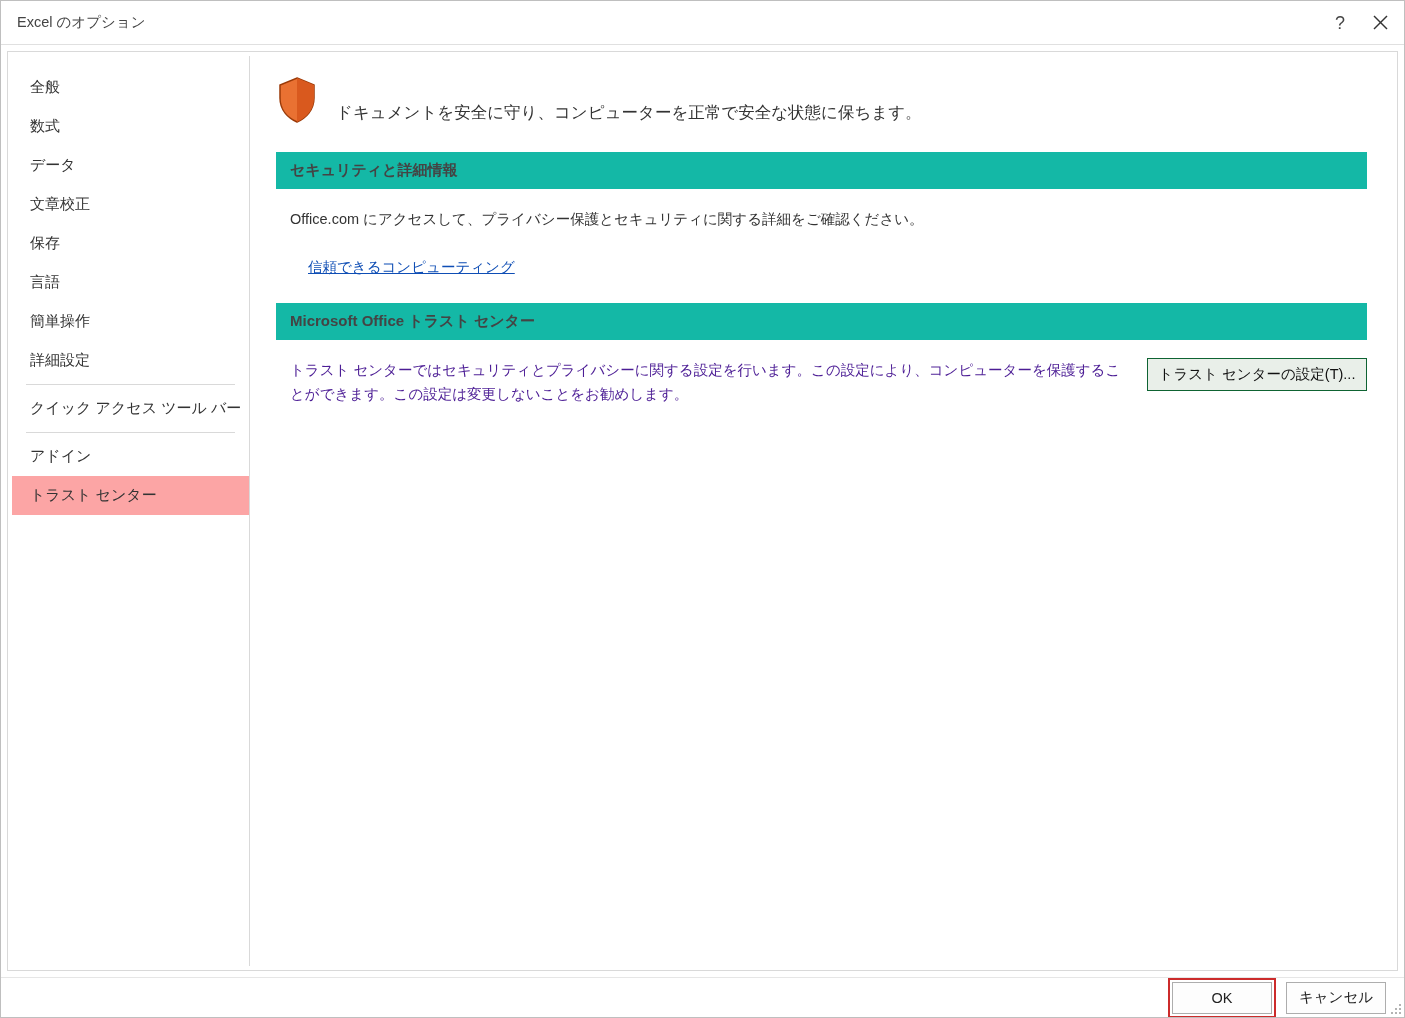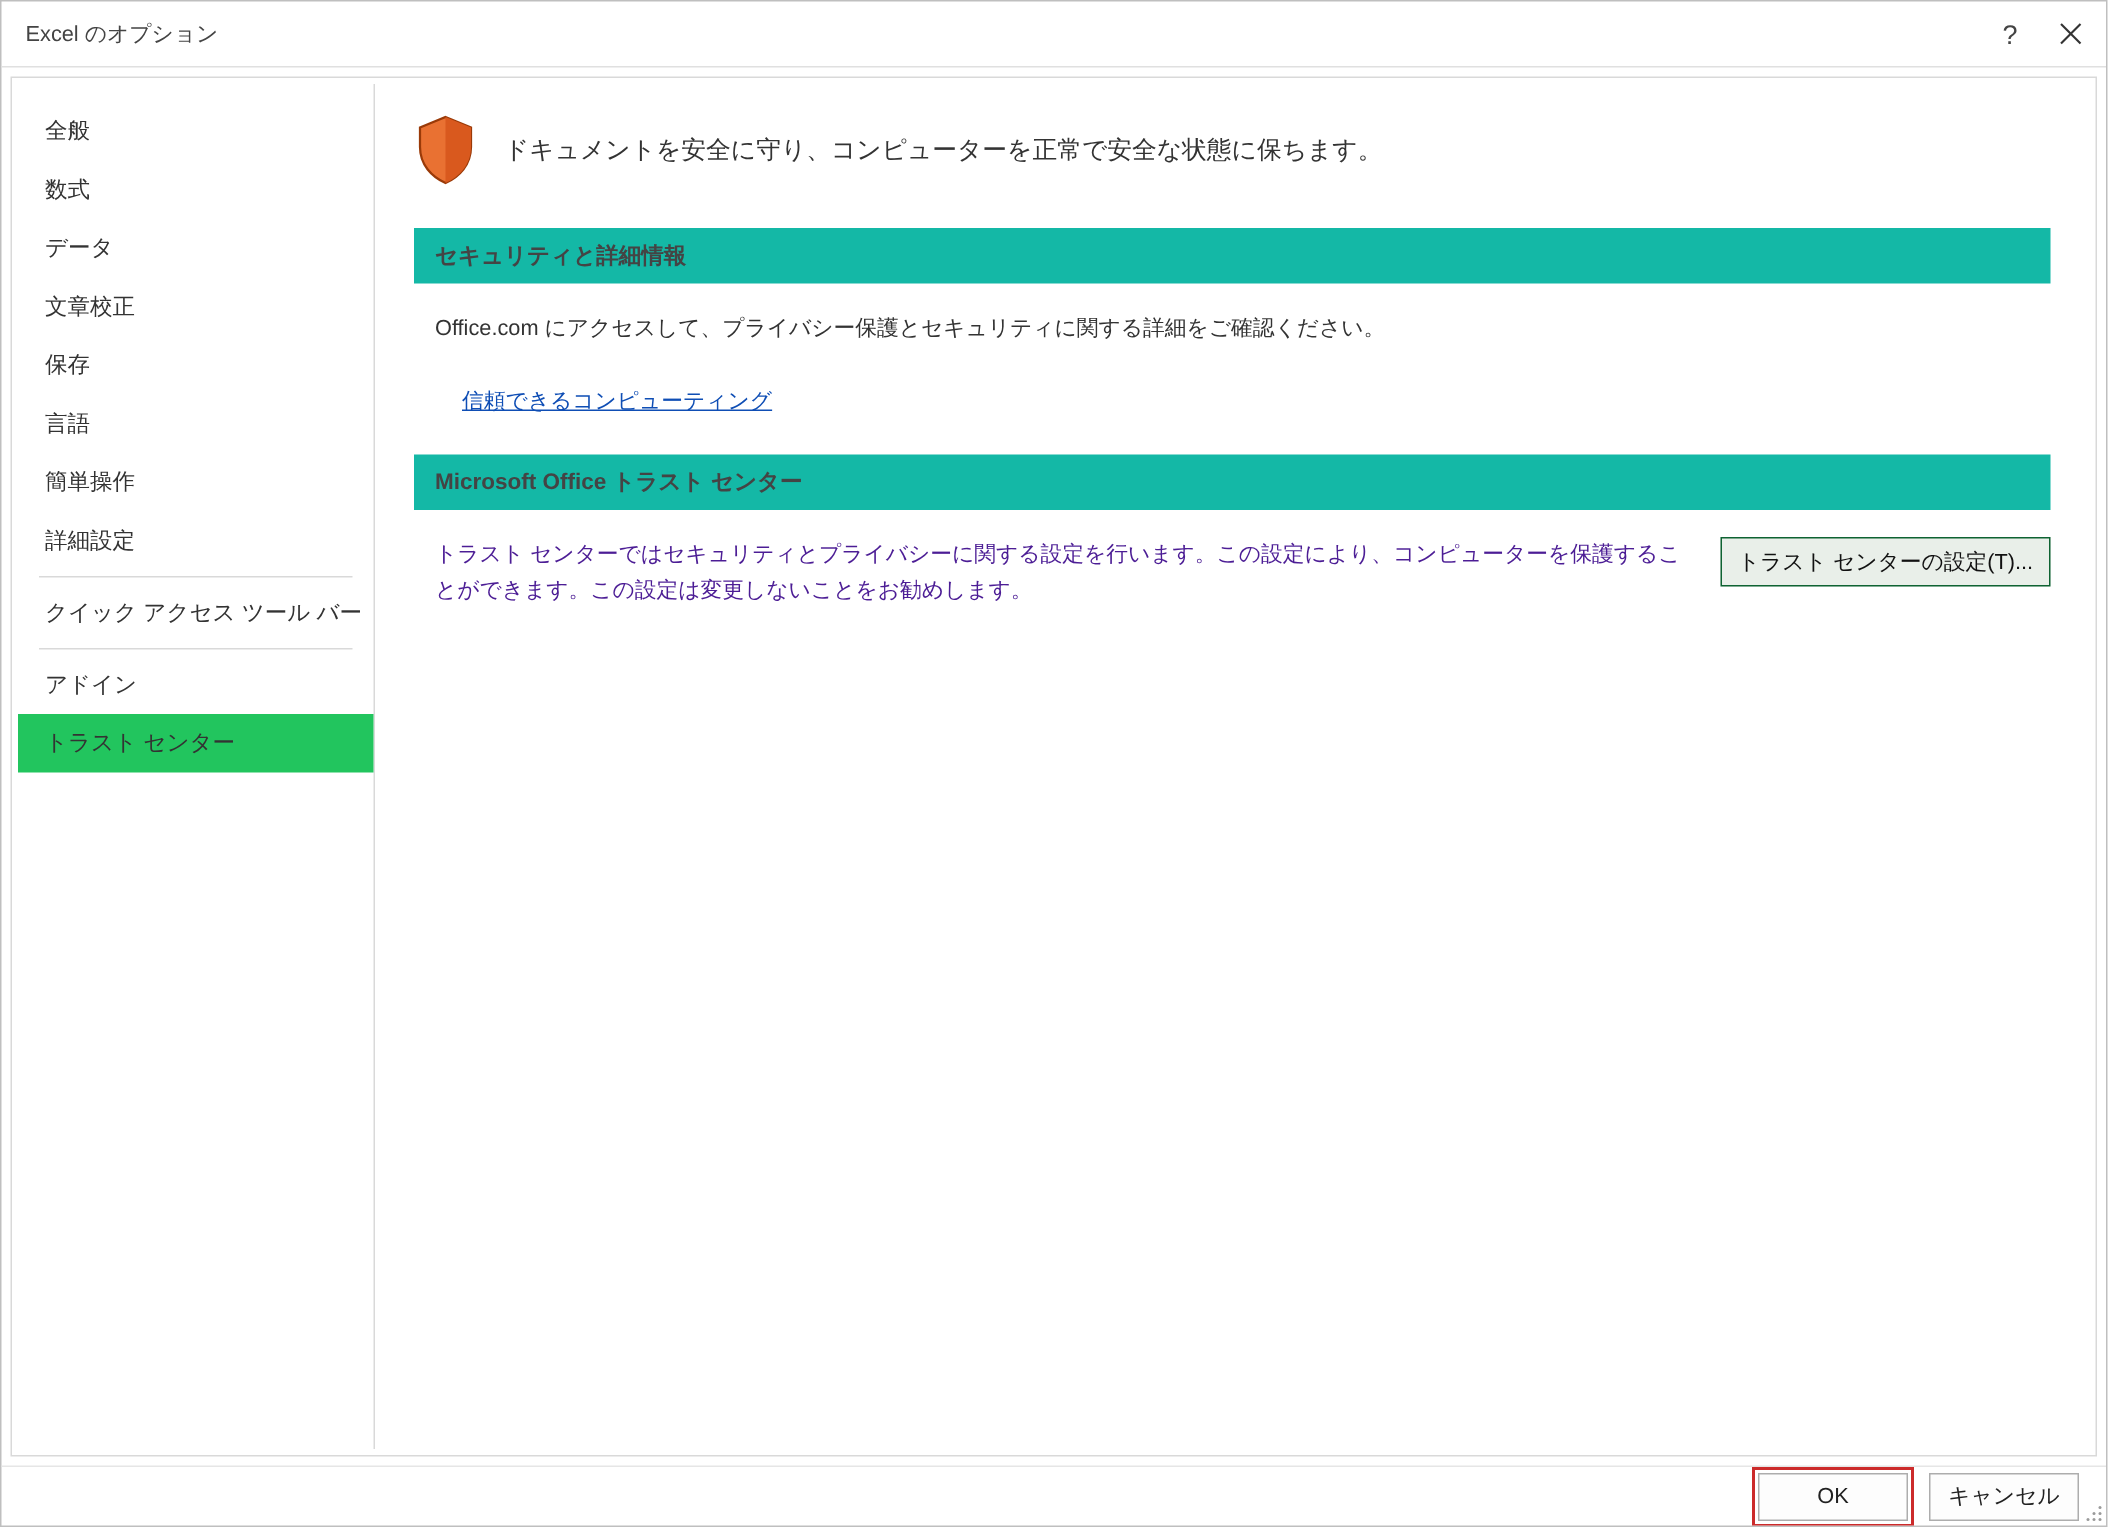--- a/index.html
+++ b/index.html
@@ -66,40 +66,40 @@
       flex-direction: column;
     }
     .sidebar-item {
       padding: 10px 18px;
       font-size: 15px;
       color: #333;
       cursor: pointer;
       white-space: nowrap;
     }
     .sidebar-item.selected {
-      background: #22c55e;
+      background: #fca5a5;
     }
     .sidebar-divider {
       height: 1px;
       background: #d9d9d9;
       margin: 4px 14px;
     }
 
     
     .content {
       flex: 1;
       padding: 20px 26px 10px 26px;
       overflow-y: auto;
       margin: 4px 4px 4px 0;
       border-left: none;
       position: relative;
     }
     .header-row {
       display: flex;
-      align-items: center;
+      align-items: flex-end;
       gap: 18px;
       margin-bottom: 28px;
     }
     .shield-icon svg { display: block; }
     .header-text {
       font-size: 16.5px;
       color: #333;
     }
 
     .section-heading {

